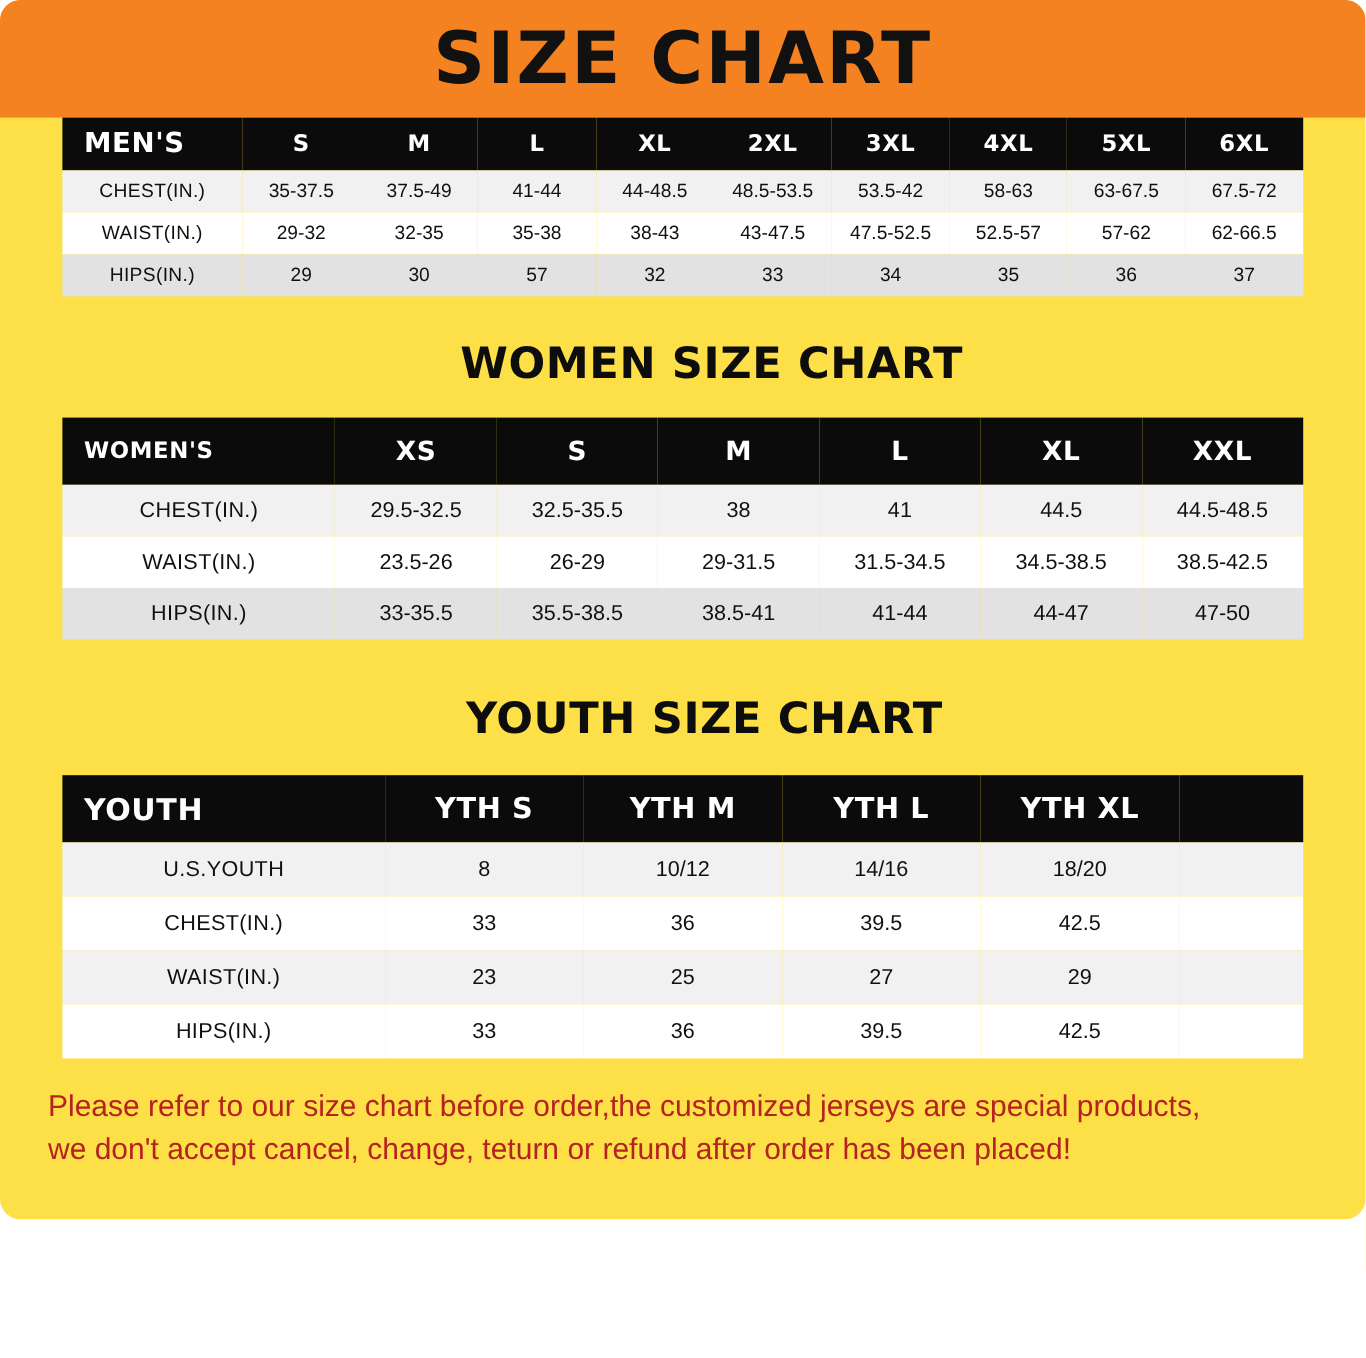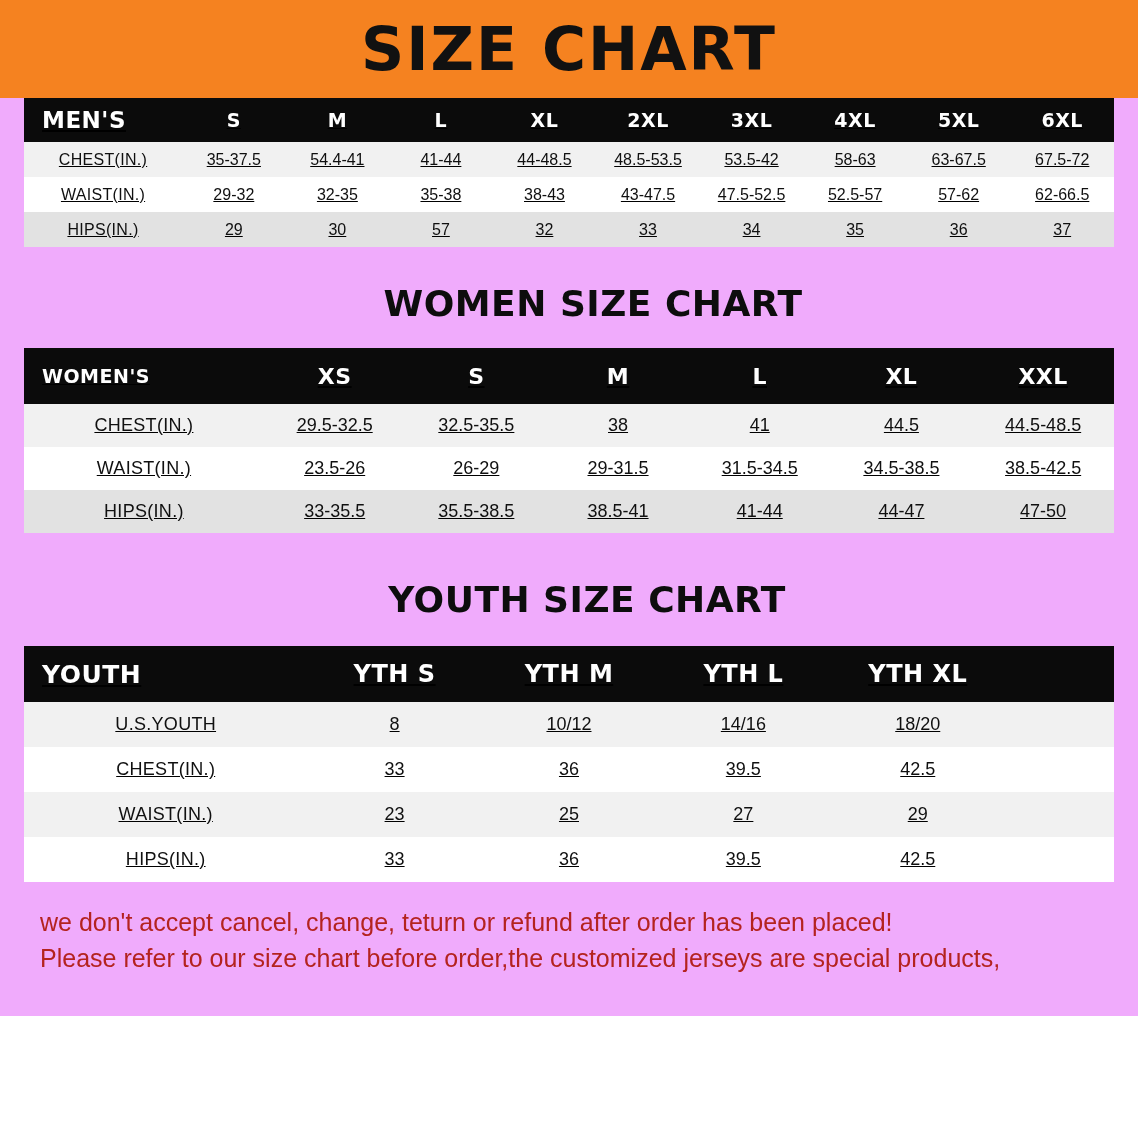--- a/index.html
+++ b/index.html
@@ -6,22 +6,23 @@
   html, body {
     margin: 0; padding: 0;
     width: 1138px; height: 1132px;
     background: #ffffff;
     font-family: "Liberation Sans", sans-serif;
   }
   #page {
     position: relative;
     width: 1138px;
     height: 1016px;
-    background: #f0abfc;
+    background: #fde047;
     overflow: hidden;
+    border-radius: 17px;
   }
 
   
   .banner {
     width: 100%;
     height: 98px;
     background: #f58220;
     display: flex;
     align-items: center;
     justify-content: center;
@@ -42,21 +43,21 @@
     font-family: "DejaVu Sans", sans-serif;
     font-weight: bold;
     color: #0d0d0d;
     letter-spacing: 0.5px;
   }
   .st-man   { font-size: 36px; margin: 28px 0 24px 0; }
   .st-women { font-size: 36px; margin: 36px 0 24px 0; padding-left: 48px; }
   .st-youth { font-size: 36px; margin: 46px 0 26px 0; padding-left: 36px; }
 
   
-  .tbl-wrap { padding: 0 24px; text-decoration: underline; }
+  .tbl-wrap { padding: 0 52px; }
   table {
     width: 100%;
     border-collapse: collapse;
     table-layout: fixed;
   }
   table td, table th {
     padding: 0;
     margin: 0;
     text-align: center;
     font-family: "Liberation Sans", sans-serif;
@@ -157,21 +158,21 @@
           <td>XL</td>
           <td>2XL</td>
           <td>3XL</td>
           <td>4XL</td>
           <td>5XL</td>
           <td>6XL</td>
         </tr>
         <tr class="body-row row-light">
           <td class="label-cell">CHEST(IN.)</td>
           <td>35-37.5</td>
-          <td>54.4-41</td>
+          <td>37.5-49</td>
           <td>41-44</td>
           <td>44-48.5</td>
           <td>48.5-53.5</td>
           <td>53.5-42</td>
           <td>58-63</td>
           <td>63-67.5</td>
           <td>67.5-72</td>
         </tr>
         <tr class="body-row row-white">
           <td class="label-cell">WAIST(IN.)</td>
@@ -304,17 +305,17 @@
           <td>36</td>
           <td>39.5</td>
           <td>42.5</td>
           <td></td>
         </tr>
       </tbody>
     </table>
   </div>
 
   <div class="note">
+    <span class="note-line">Please refer to our size chart before order,the customized jerseys are special products,</span>
     <span class="note-line">we don't accept cancel, change, teturn or refund after order has been placed!</span>
-    <span class="note-line">Please refer to our size chart before order,the customized jerseys are special products,</span>
   </div>
 
 </div>
 
 </body></html>

